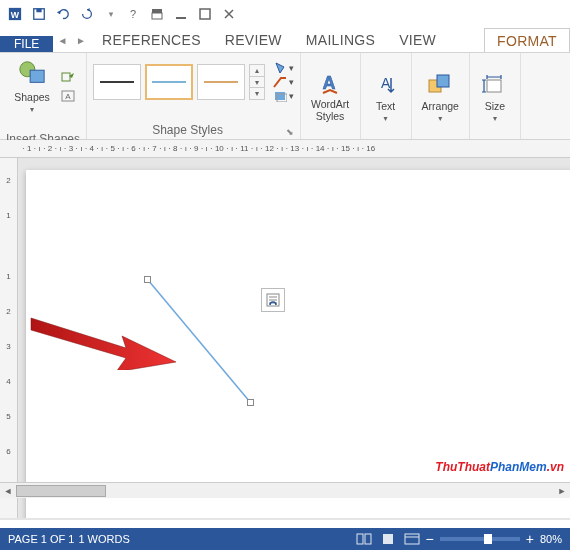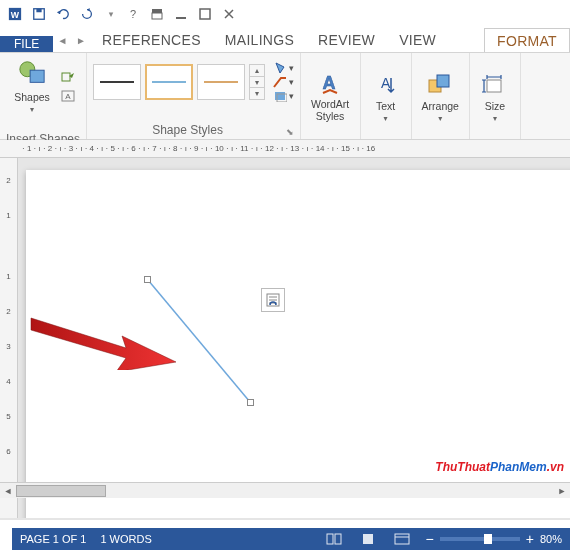--- a/index.html
+++ b/index.html
@@ -66,21 +66,21 @@
 
   .watermark { position:absolute; right:6px; bottom:46px; font-size:12px; font-weight:bold; font-style:italic; color:#e01b24; }
   .watermark .b { color:#1a63c9; }
 
   .hscroll { position:absolute; left:0; right:0; bottom:22px; height:16px; background:#f0f0f0; border-top:1px solid #ccc; display:flex; align-items:center; }
   .hscroll .arrow { width:16px; height:14px; display:flex; align-items:center; justify-content:center; color:#666; font-size:9px; }
   .hscroll .track { flex:1; height:14px; position:relative; }
   .hscroll .thumb { position:absolute; left:0; width:90px; top:1px; height:12px; background:#cfcfcf; border:1px solid #aaa; }
 
   
-  .status { position:absolute; left:12px; right:0; bottom:0; height:22px; background:#2b579a; color:#fff; display:flex; align-items:center; font-size:11px; padding:0 8px; gap:14px; }
+  .status { position:absolute; left:0; right:0; bottom:0; height:22px; background:#2b579a; color:#fff; display:flex; align-items:center; font-size:11px; padding:0 8px; gap:4px; }
   .status .spacer { flex:1; }
   .view-btn { width:20px; height:16px; display:flex; align-items:center; justify-content:center; opacity:0.85; }
   .zoom { display:flex; align-items:center; gap:6px; }
   .zoom .track { width:80px; height:4px; background:#4f79b8; position:relative; }
   .zoom .thumb { position:absolute; left:44px; top:-3px; width:8px; height:10px; background:#fff; }
 </style>
 </head>
 <body>
 
 <div class="titlebar">
@@ -135,22 +135,22 @@
         </svg>
       </div>
   </div>
 </div>
 
 <div class="tabs">
   <div class="file-tab">FILE</div>
   <div class="prevnext">◄</div>
   <div class="prevnext">►</div>
   <div class="tab">REFERENCES</div>
+  <div class="tab">REVIEW</div>
   <div class="tab">MAILINGS</div>
-  <div class="tab">REVIEW</div>
   <div class="tab">VIEW</div>
   <div style="flex:1"></div>
   <div class="tab active">FORMAT</div>
 </div>
 
 <div class="ribbon">
 
   <div class="group" style="min-width:80px">
     <div class="group-body">
       <div class="big-btn">

